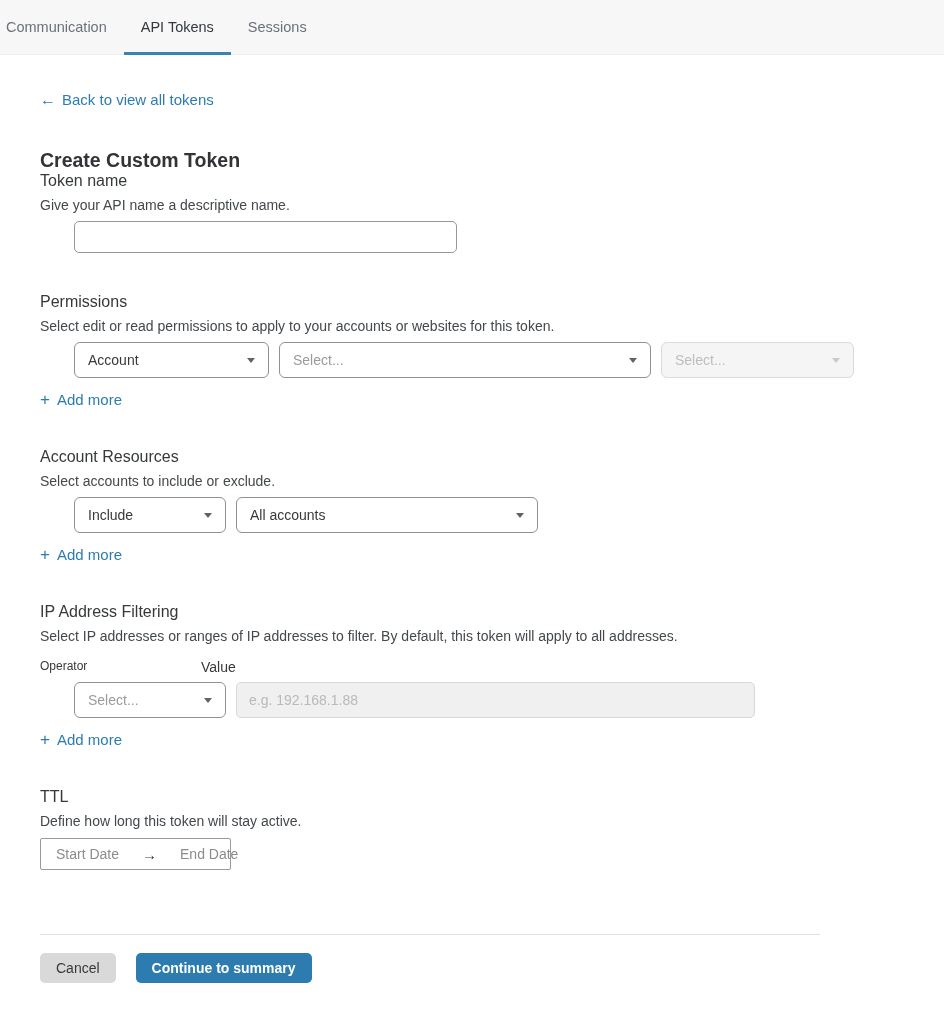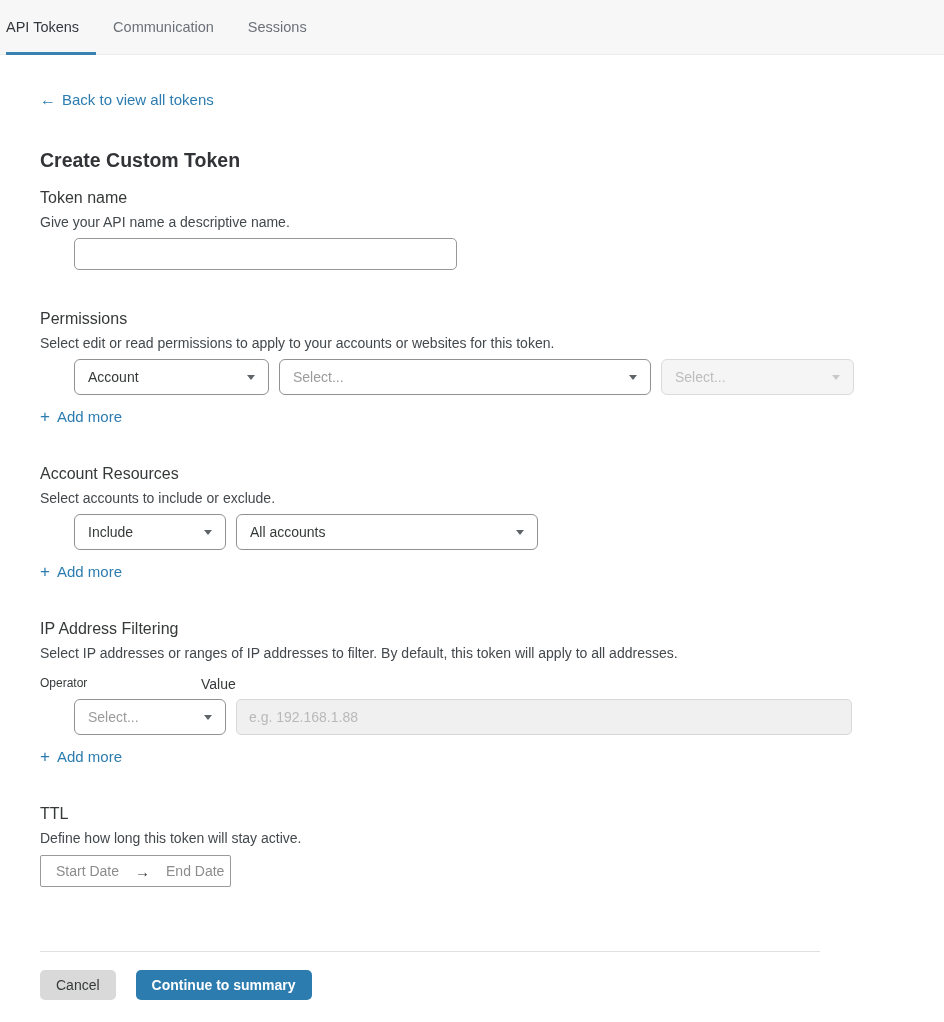--- a/index.html
+++ b/index.html
@@ -34,21 +34,21 @@
     display:inline-flex; align-items:center; gap:6px;
     color:#2c7cb0; font-size:15px; text-decoration:none; cursor:pointer;
   }
   .back-link .arrow { font-size:16px; line-height:1; }
 
   h1.page-title { margin-top:41px; font-size:19.5px; font-weight:700; color:#313336; }
 
   h2.section-heading { font-size:16px; font-weight:400; color:#36393a; }
   p.section-desc { margin-top:7px; font-size:14px; color:#43484c; }
 
-  .sec-token    { margin-top:17px; }
+  .sec-token    { }
   .sec          { margin-top:40px; }
 
   .field-row { display:flex; align-items:flex-start; margin-top:8px; gap:10px;padding-left:34px; }
 
   .text-input {
     height:32px; width:383px; border:1px solid #979797; border-radius:5px;
     padding:0 10px; font:14px "Liberation Sans","DejaVu Sans",sans-serif;
     color:#36393a; background:#fff; outline:none;
   }
 
@@ -65,38 +65,38 @@
     border-top:5.5px solid #5f6469;
   }
   .select.disabled { background:#f5f5f5; border-color:#dadada; cursor:default; }
   .select.disabled .select-text { color:#bdbdbd; }
   .select.disabled .chevron { border-top-color:#c9c9c9; }
 
   .w195{width:195px} .w372{width:372px} .w193{width:193px}
   .w152{width:152px} .w302{width:302px}
 
   .value-input {
-    height:36px; width:616px; border:1px solid #d8d8d8; border-radius:5px;
+    height:36px; width:519px; border:1px solid #d8d8d8; border-radius:5px;
     background:#f0f0f0; padding:0 12px;
     font:14px "Liberation Sans","DejaVu Sans",sans-serif; color:#36393a;
   }
   .value-input::placeholder { color:#b9b9b9; }
 
   .add-more {
     display:inline-flex; align-items:center; gap:7px; margin-top:13px;
     color:#2c7cb0; font-size:15px; text-decoration:none; cursor:pointer;
   }
   .add-more .plus { font-size:17px; line-height:1; }
 
   .labels-row { display:flex; margin-top:15px; }
   .label-operator { width:161px; font-size:12px; color:#36393a; }
   .label-value { font-size:14px; color:#36393a; }
 
   .date-range {
-    margin-top:9px; display:inline-flex; align-items:center; gap:16px;
+    margin-top:9px; display:inline-flex; align-items:center; gap:23px;
     height:32px; width:191px; padding:0 15px;
     border:1px solid #9a9a9a; border-radius:2px; background:#fff;
     font-size:14px; color:#8c8c8c; cursor:pointer; white-space:nowrap;
   }
   .date-range .range-arrow { color:#36393a; font-size:15px; }
 
   .divider { border:none; border-top:1px solid #e0e0e0; margin-top:64px; width:780px; }
 
   .footer-actions { display:flex; align-items:center; gap:20px; margin-top:18px; }
   .btn {
@@ -104,25 +104,25 @@
     font:14px "Liberation Sans","DejaVu Sans",sans-serif; cursor:pointer;
     display:inline-flex; align-items:center;
   }
   .btn-cancel { background:#d9d9d9; color:#36393a; }
   .btn-primary { background:#2c7cb0; color:#ffffff; font-weight:700; }
 </style>
 </head>
 <body>
 
 <header class="tabbar">
+  <div class="tab">
+    <span>Communication</span>
+  </div>
   <div class="tab active">
     <span>API Tokens</span>
-  </div>
-  <div class="tab">
-    <span>Communication</span>
   </div>
   <div class="tab">
     <span>Sessions</span>
   </div>
 </header>
 
 <main>
 
   <a class="back-link">
     <span class="arrow">←</span>

